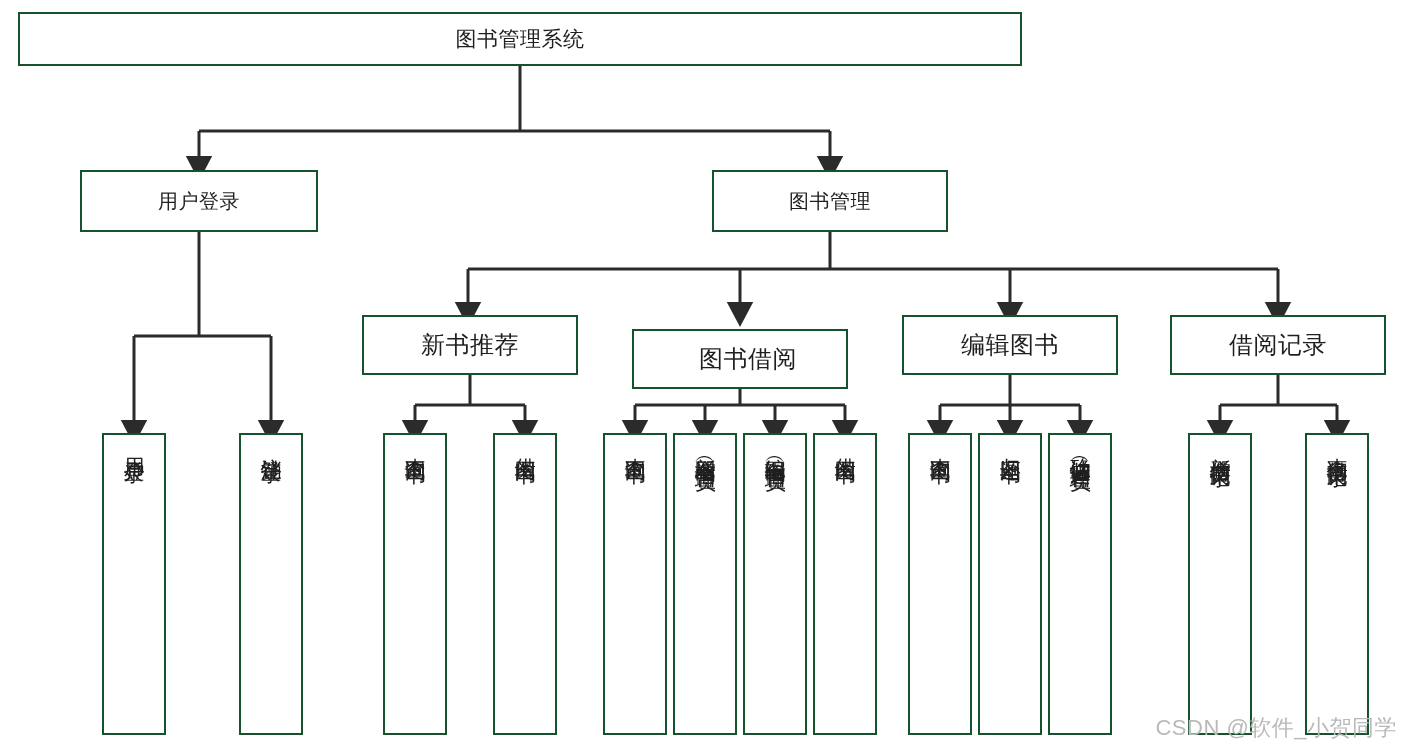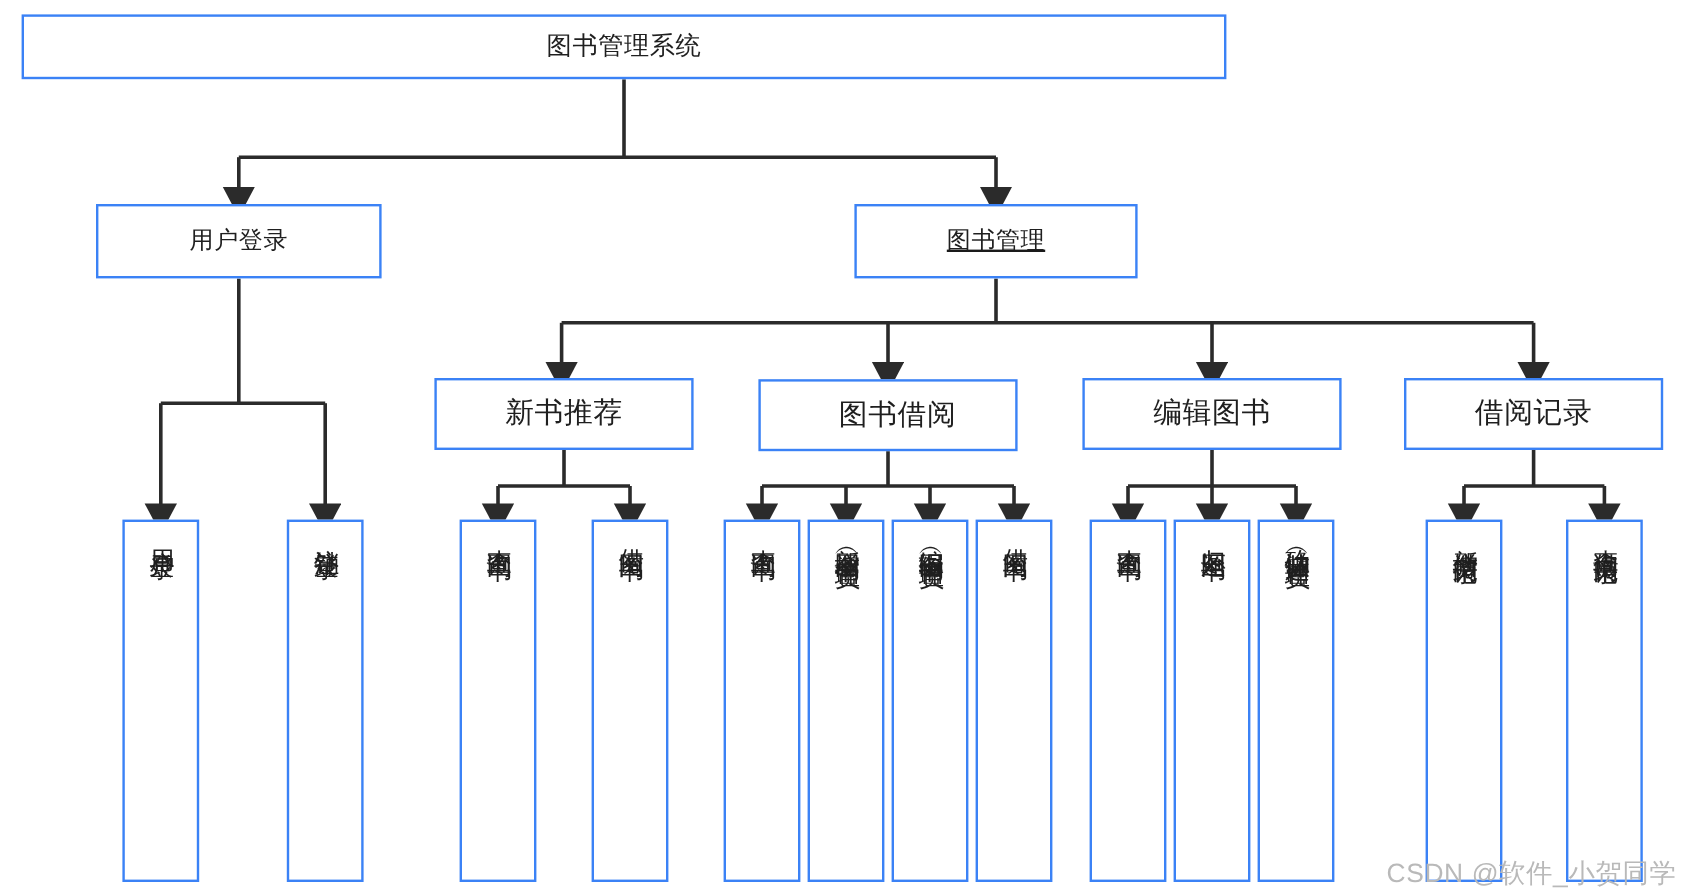--- a/index.html
+++ b/index.html
@@ -23,21 +23,21 @@
     left: 0;
     top: 0;
     width: 1405px;
     height: 747px;
     pointer-events: none;
   }
   .node {
     position: absolute;
     box-sizing: border-box;
     background: #ffffff;
-    border: 2px solid #3b82f6;
+    border: 2px solid #14532d;
     display: flex;
     align-items: center;
     justify-content: center;
   }
   .node .lbl {
     display: block;
     color: #1f1f1f;
     letter-spacing: 0.5px;
     line-height: 1.12;
   }
@@ -122,28 +122,28 @@
     </g>
   </svg>
 
   <div class="node root" style="left:18px; top:12px; width:1004px; height:54px;">
     <span class="lbl">图书管理系统</span>
   </div>
 
   <div class="node lvl2" style="left:80px; top:170px; width:238px; height:62px;">
     <span class="lbl">用户登录</span>
   </div>
-  <div class="node lvl2" style="left:712px; top:170px; width:236px; height:62px;text-decoration:underline;">
+  <div class="node lvl2" style="left:712px; top:170px; width:236px; height:62px;">
     <span class="lbl">图书管理</span>
   </div>
 
   <div class="node lvl3" style="left:362px; top:315px; width:216px; height:60px;">
     <span class="lbl">新书推荐</span>
   </div>
-  <div class="node lvl3" style="left:632px; top:316px; width:216px; height:60px;padding-left:16px;">
+  <div class="node lvl3" style="left:632px; top:329px; width:216px; height:60px;padding-left:16px;">
     <span class="lbl">图书借阅</span>
   </div>
   <div class="node lvl3" style="left:902px; top:315px; width:216px; height:60px;">
     <span class="lbl">编辑图书</span>
   </div>
   <div class="node lvl3" style="left:1170px; top:315px; width:216px; height:60px;">
     <span class="lbl">借阅记录</span>
   </div>
 
   <div class="node leaf" style="left:102px; top:433px; width:64px; height:302px;">

